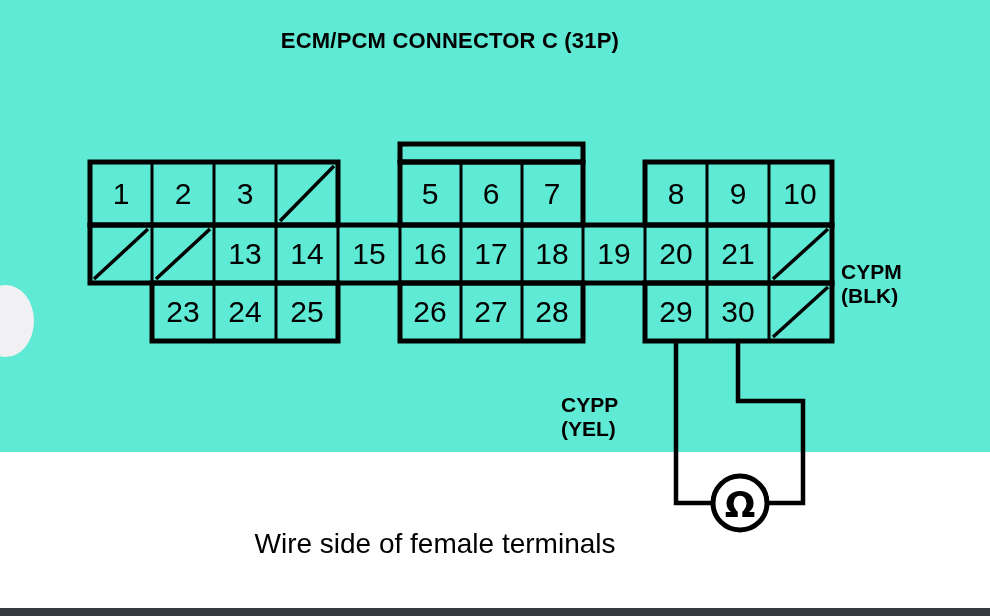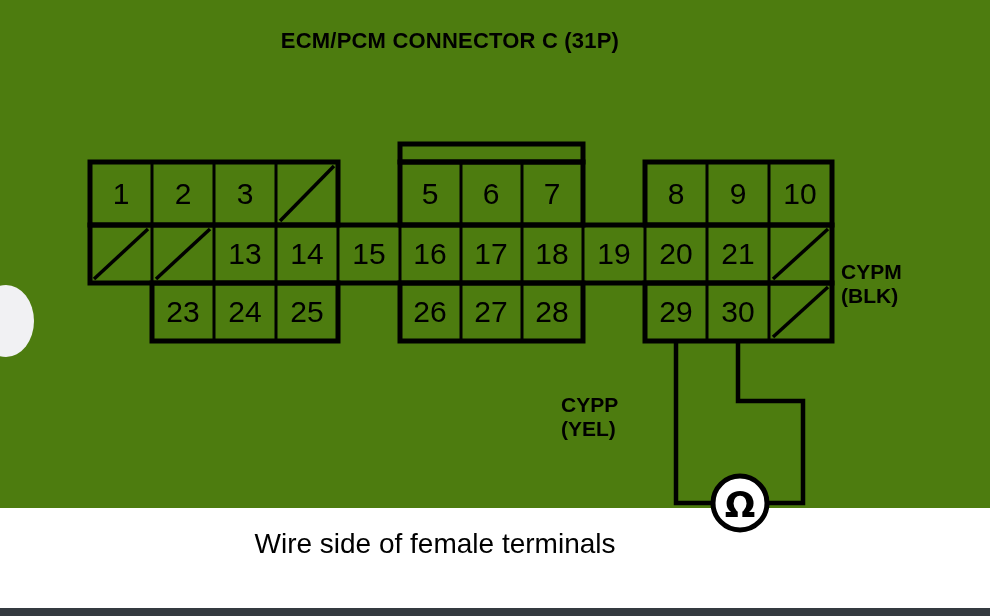--- a/index.html
+++ b/index.html
@@ -11,22 +11,22 @@
     width: 990px;
     height: 616px;
     position: relative;
     overflow: hidden;
     font-family: "Liberation Sans", sans-serif;
     color: #000000;
   }
   #page {
     position: absolute;
     left: 0; top: 0;
-    width: 990px; height: 508px;
-    background: #4d7c0f;
+    width: 990px; height: 452px;
+    background: #5eead4;
     text-decoration: underline;
   }
   
   .scan-blob {
     position: absolute;
     left: -22px;
     top: 285px;
     width: 56px;
     height: 72px;
     border-radius: 50%;

